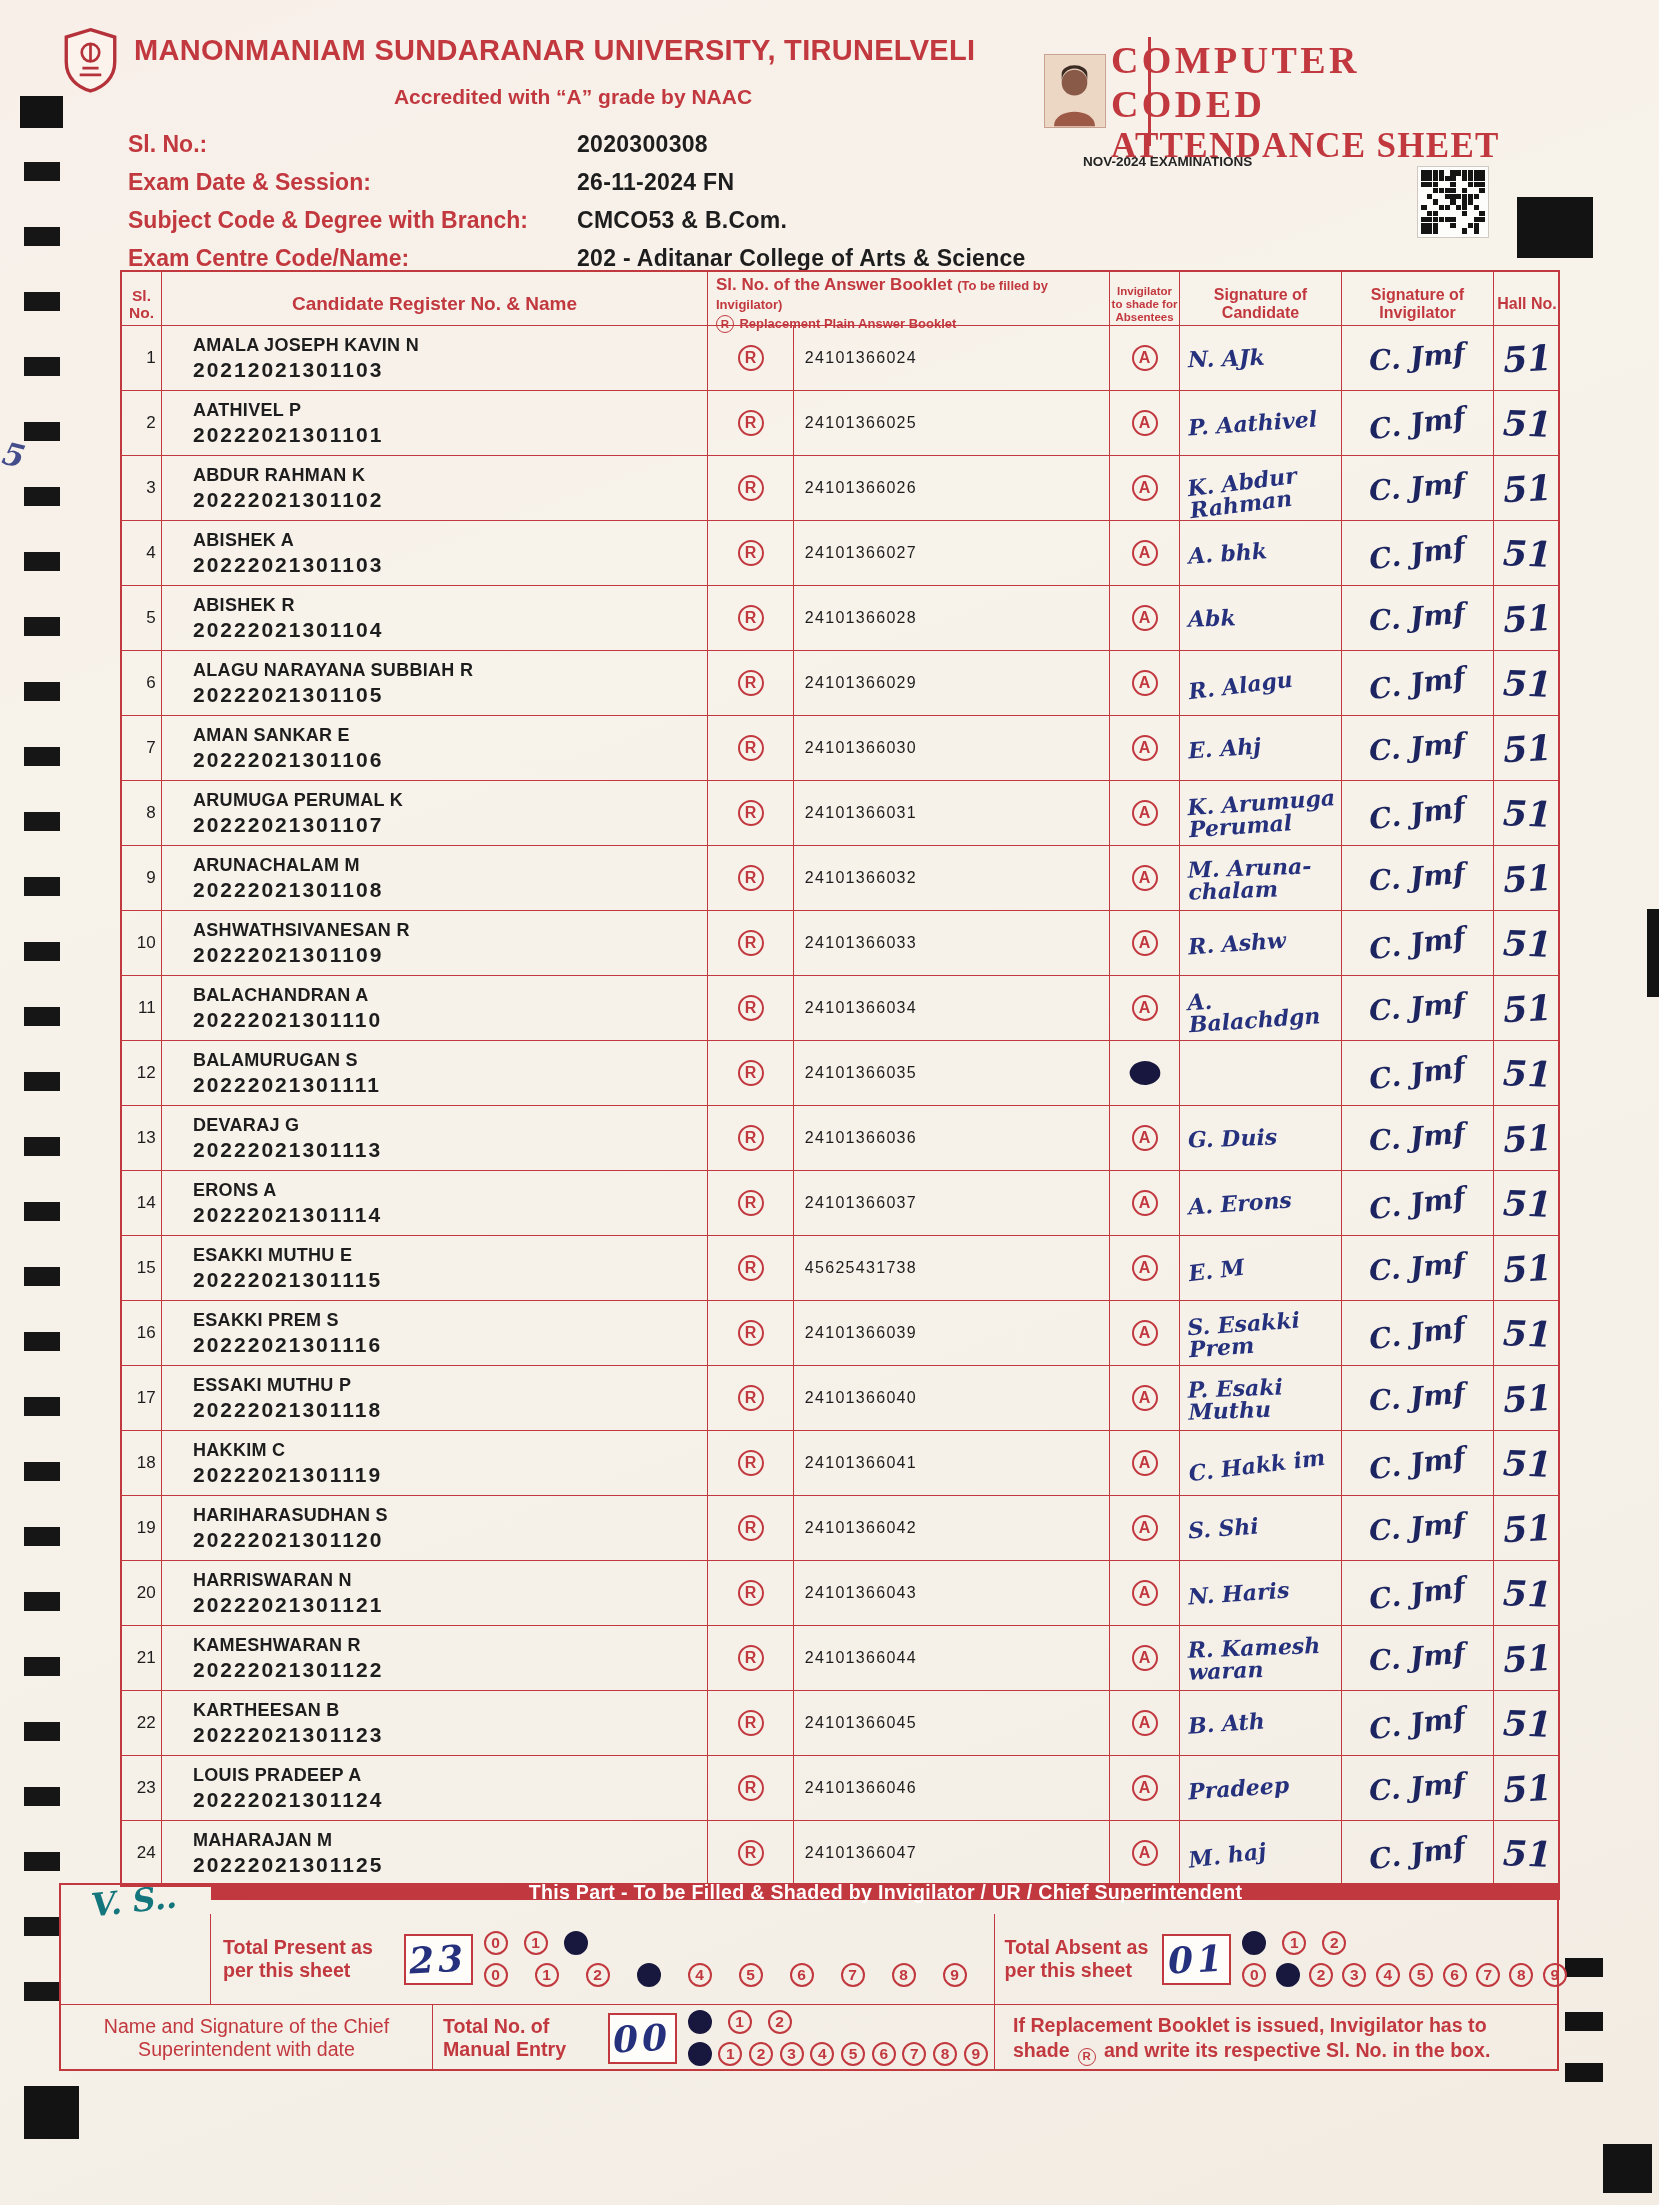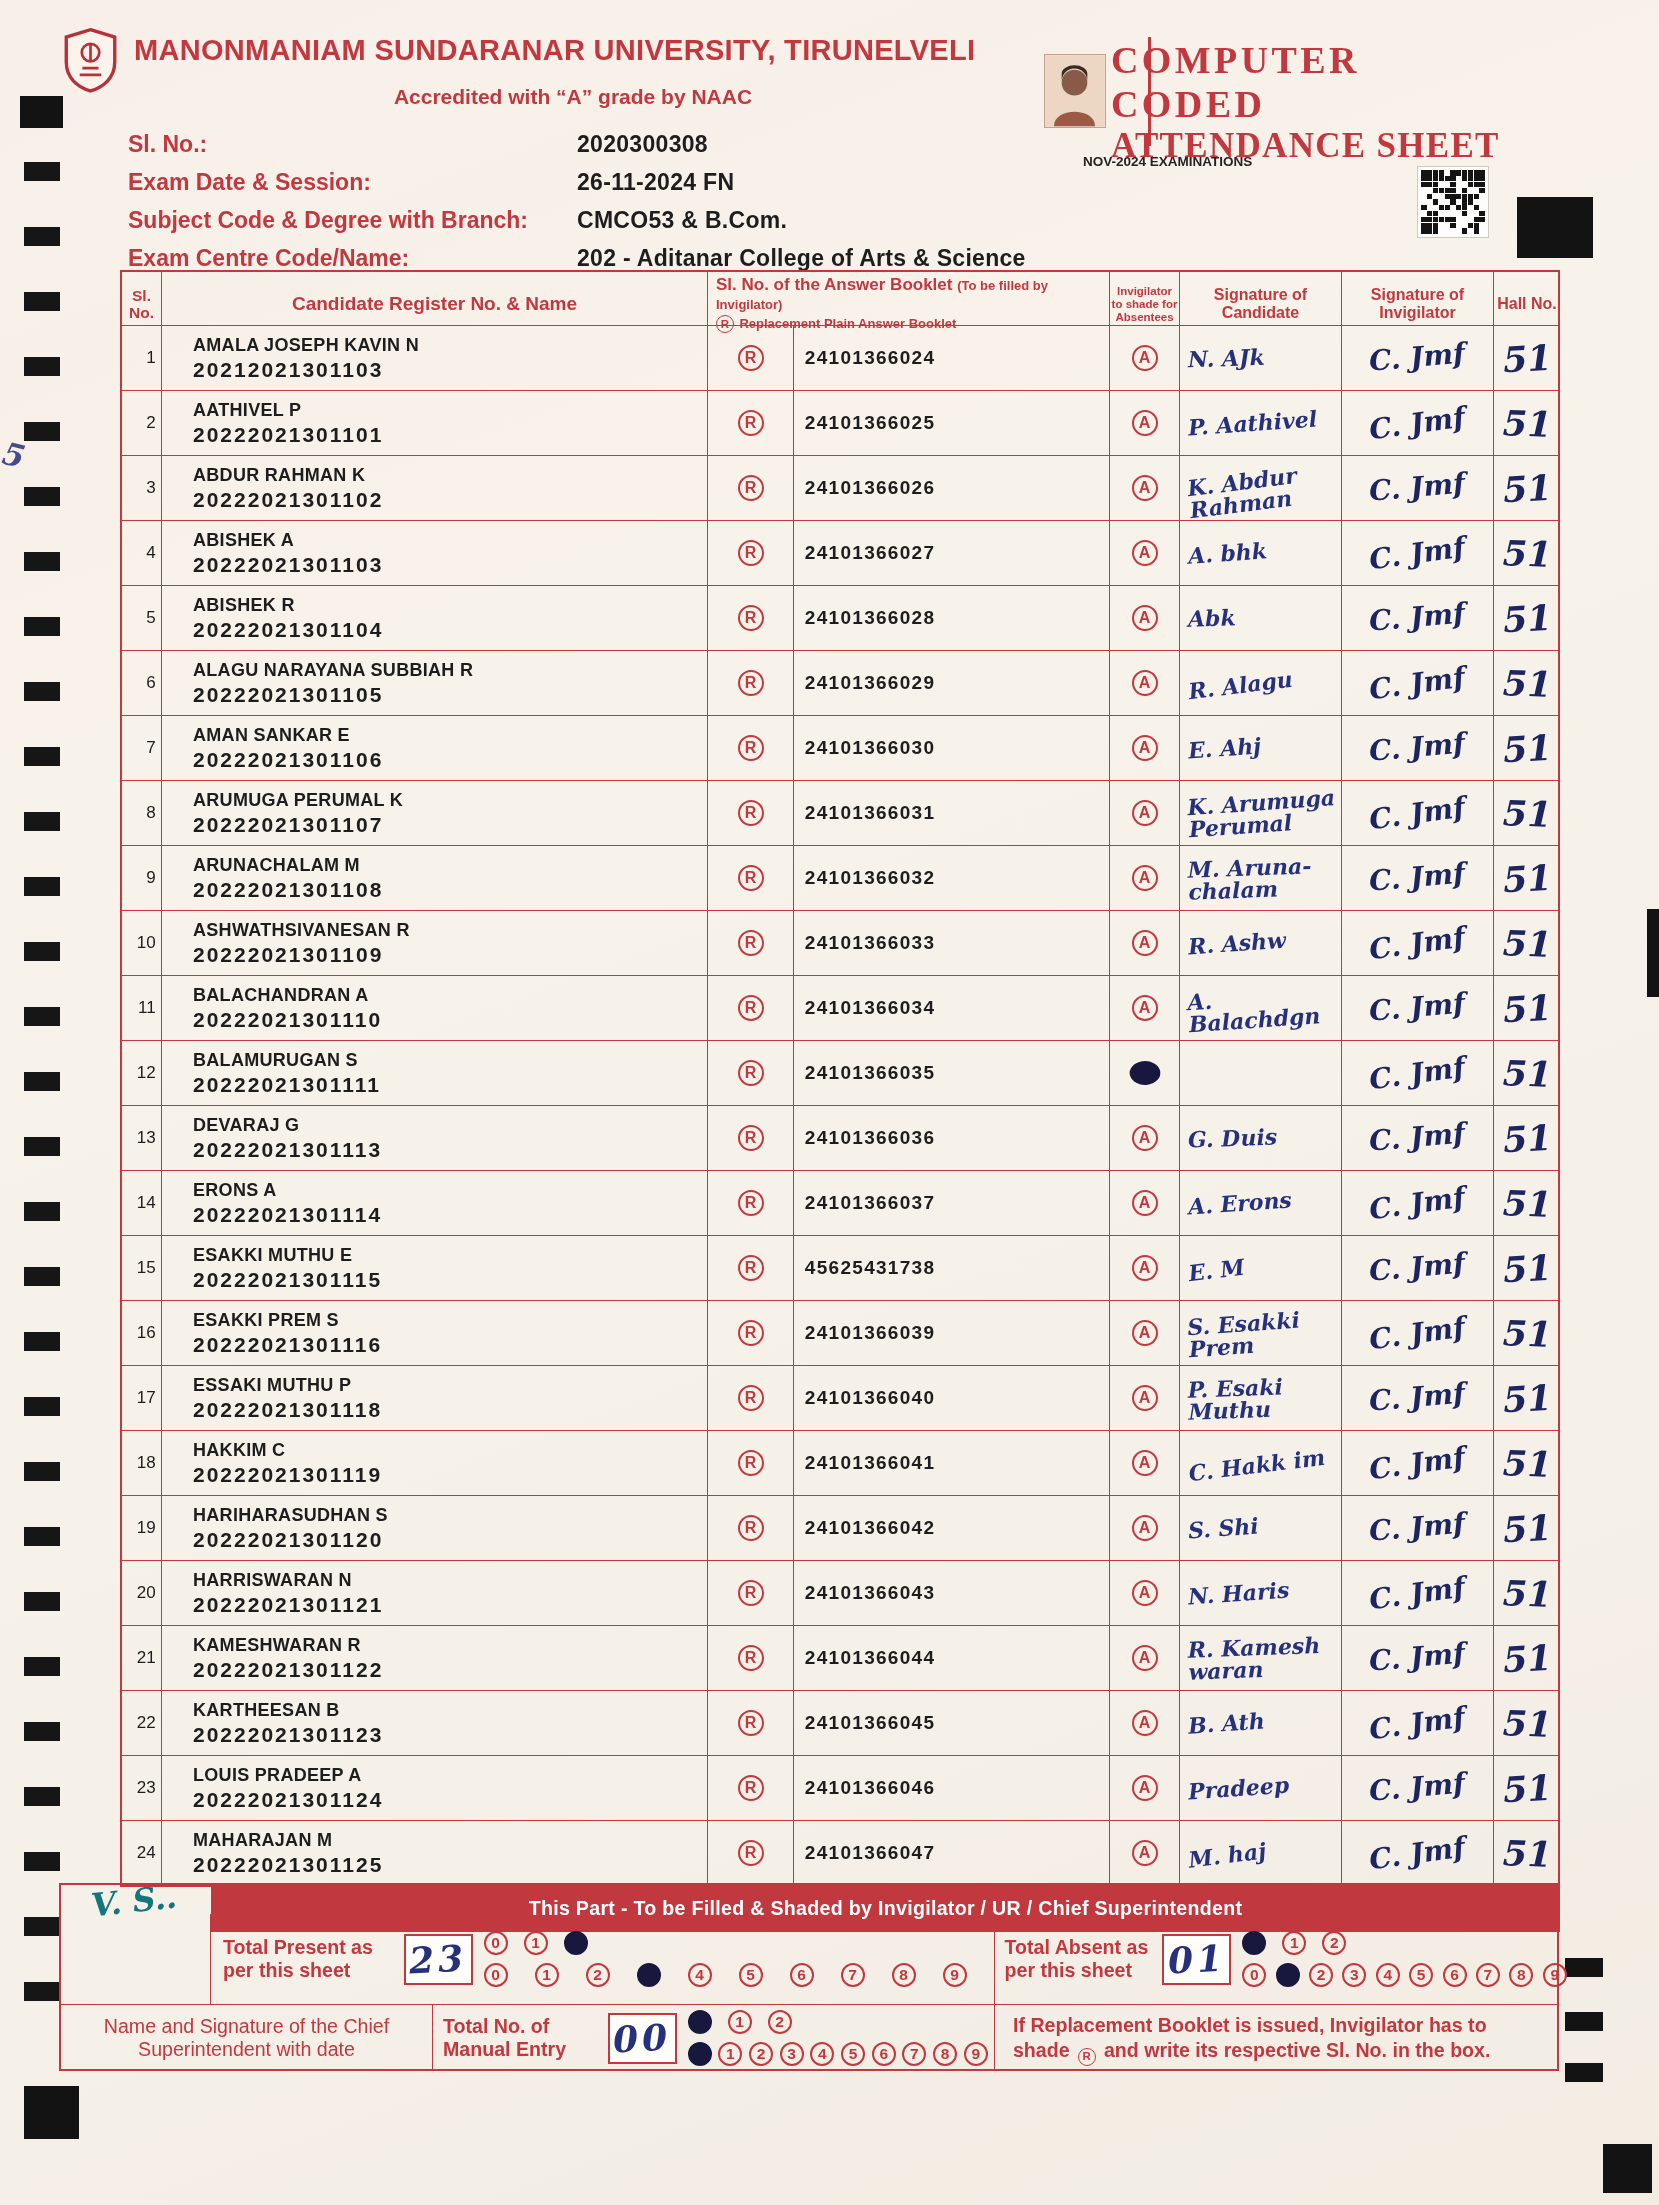--- a/index.html
+++ b/index.html
@@ -81,36 +81,36 @@
   .c.cand{flex-direction:column;align-items:flex-start;justify-content:center;padding-left:31px}
   .cname{font-size:18px;font-weight:bold;letter-spacing:0.3px}
   .creg{font-size:21px;font-weight:bold;letter-spacing:2px;margin-top:2px}
   .c.rcol,.c.acol{justify-content:center}
   .circle{width:26px;height:26px;min-width:26px;border:2px solid var(--red);border-radius:50%;
     color:var(--red);display:inline-flex;align-items:center;justify-content:center;
     font-size:16px;font-weight:bold;background:transparent}
   .circle.sm{width:18px;height:18px;min-width:18px;border-width:1.3px;font-size:11.5px}
   .c.acol.shaded .circle{background:#17173f;border-color:#17173f;color:transparent;
     transform:scale(1.18,.92) rotate(-10deg)}
-  .c.bno{padding-left:10.8px;font-size:19px;font-weight:bold;letter-spacing:1.3px}
+  .c.bno{padding-left:10.8px;font-size:16px;font-weight:normal;letter-spacing:1.3px}
   .hand{font-family:"DejaVu Serif",serif;font-style:italic;font-weight:bold;color:var(--ink)}
   .c.sigc{padding-left:8px}
   .c.sigc .sig{font-size:22px;line-height:1.02;transform:rotate(-4deg)}
   .trow:nth-child(3n) .sigc .sig{transform:rotate(-7deg) translateY(2px)}
   .trow:nth-child(4n+1) .sigc .sig{transform:rotate(-2deg)}
   .c.sigi{justify-content:center}
   .c.sigi .sig{font-size:28px;color:var(--ink-dk);transform:rotate(-8deg)}
   .trow:nth-child(odd) .sigi .sig{transform:rotate(-5deg) translateY(-1.3px)}
   .c.hall{justify-content:center}
   .c.hall .sig{font-size:35px;color:var(--ink-dk);transform:rotate(-3deg)}
   .trow:nth-child(even) .hall .sig{transform:rotate(2deg)}
 
   
   .footer{position:absolute;left:59px;top:1883px;width:1500px;height:188px;border:2px solid var(--red)}
-  .f-bar{position:absolute;left:150px;top:-0.7px;width:1349px;height:48px;background:var(--red);
+  .f-bar{position:absolute;left:150px;top:-0.7px;width:1349px;height:16px;background:var(--red);
     color:#fff;font-weight:bold;font-size:19.6px;display:flex;align-items:center;justify-content:center;letter-spacing:0.3px}
   .chief-sig{position:absolute;left:30px;top:-2.7px;font-size:32px;color:#12767c;transform:rotate(-6deg);font-weight:bold}
   .f-row2{position:absolute;left:0;top:29px;width:100%;height:90px;display:flex}
   .f-row3{position:absolute;left:0;top:119px;width:100%;height:67px;display:flex;border-top:1.3px solid var(--red)}
   .f-sigcell{flex:0 0 150px;border-right:1.3px solid var(--red)}
   .f-present{flex:0 0 768px;display:flex;align-items:center;padding-left:12px;border-right:1.3px solid var(--red)}
   .f-absent{flex:1;display:flex;align-items:center;padding-left:10px}
   .f-chief{flex:0 0 372px;display:flex;align-items:center;justify-content:center;text-align:center;
     font-size:19.6px;font-weight:normal;color:var(--red);padding:0 23px;line-height:1.2;border-right:1.3px solid var(--red)}
   .f-manual{flex:0 0 546px;display:flex;align-items:center;padding-left:10px;border-right:1.3px solid var(--red)}

